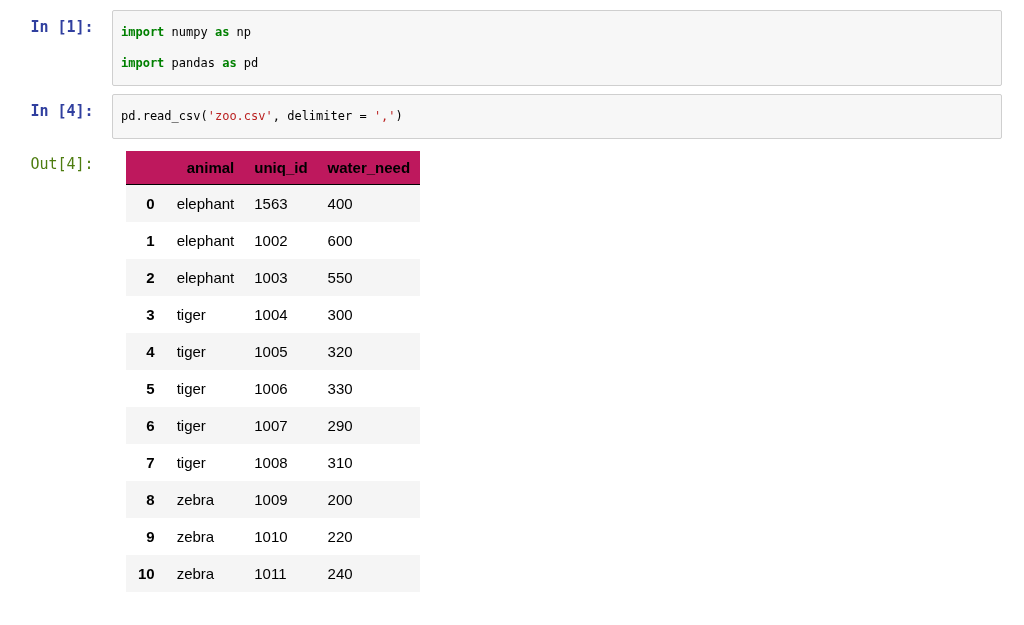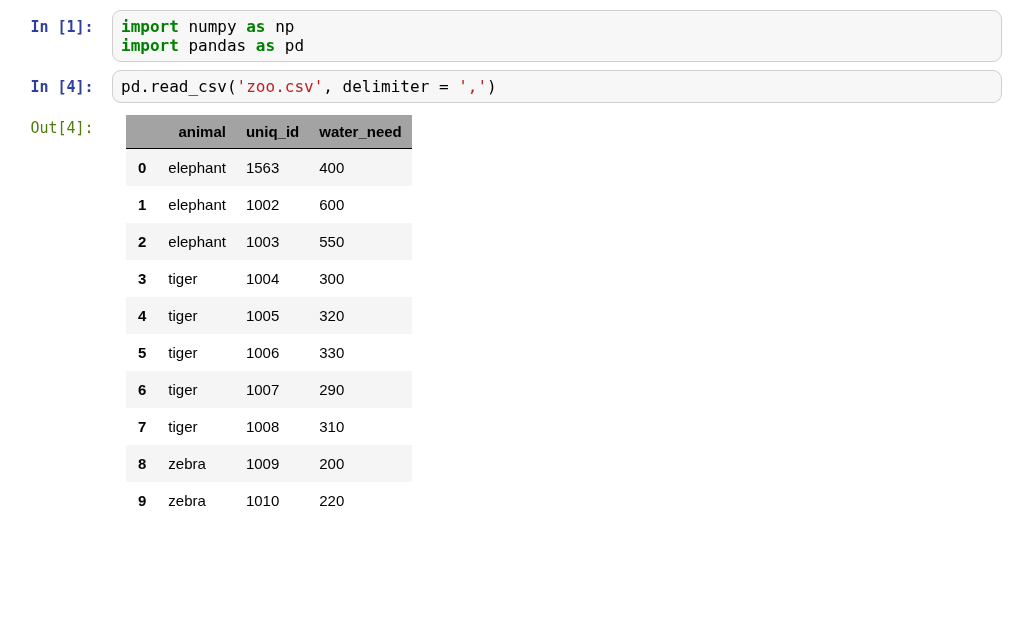--- a/index.html
+++ b/index.html
@@ -24,47 +24,47 @@
       padding-top: 8px;
       font-family: "Menlo", "Monaco", "Consolas", monospace;
       font-size: 15px;
       white-space: nowrap;
     }
     .prompt-in { color: #303F9F; font-weight: bold; }
     .prompt-out { color: #4d7c0f; }
     .input-area {
       flex: 1;
       border: 1px solid #cfcfcf;
-      border-radius: 9px;
+      border-radius: 2px;
       background: #f7f7f7;
       padding: 6px 8px;
       font-family: "Menlo", "Monaco", "Consolas", monospace;
-      font-size: 16px;
-      line-height: 19px;
+      font-size: 12px;
+      line-height: 31px;
       white-space: pre;
     }
     .kw { color: #008000; font-weight: bold; }
     .str { color: #BA2121; }
     .output-area {
       flex: 1;
       padding-top: 4px;
     }
     table.dataframe {
       border-collapse: collapse;
       border: none;
       color: #000;
       font-size: 15px;
       margin-left: 14px;
     }
     table.dataframe thead th {
       font-weight: bold;
       text-align: right;
       padding: 8px 10px;
       border-bottom: 1px solid #000;
-      background: #a3a3a3;
+      background: #be185d;
     }
     table.dataframe thead th:first-child {
       border-bottom: 1px solid #000;
     }
     table.dataframe tbody th {
       font-weight: bold;
       text-align: right;
       padding: 10px 12px;
     }
     table.dataframe tbody td {
@@ -154,16 +154,22 @@
             <td>zebra</td>
             <td>1009</td>
             <td>200</td>
           </tr>
           <tr>
             <th>9</th>
             <td>zebra</td>
             <td>1010</td>
             <td>220</td>
           </tr>
+          <tr>
+            <th>10</th>
+            <td>zebra</td>
+            <td>1011</td>
+            <td>240</td>
+          </tr>
         </tbody>
     </table>
   </div>
 </div>
 
 </body></html>

